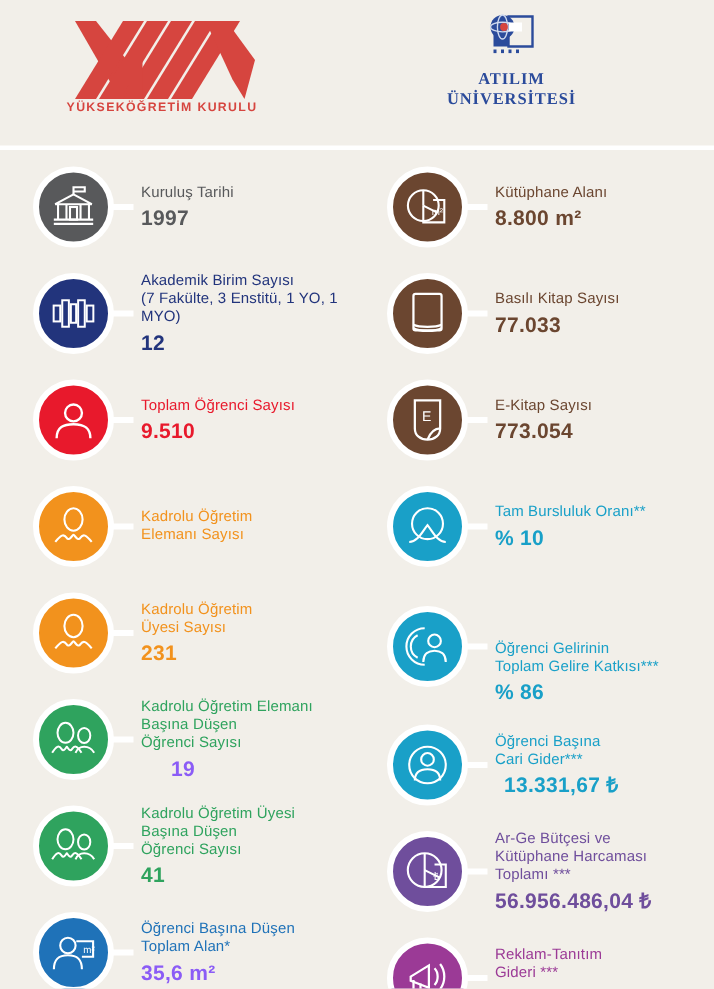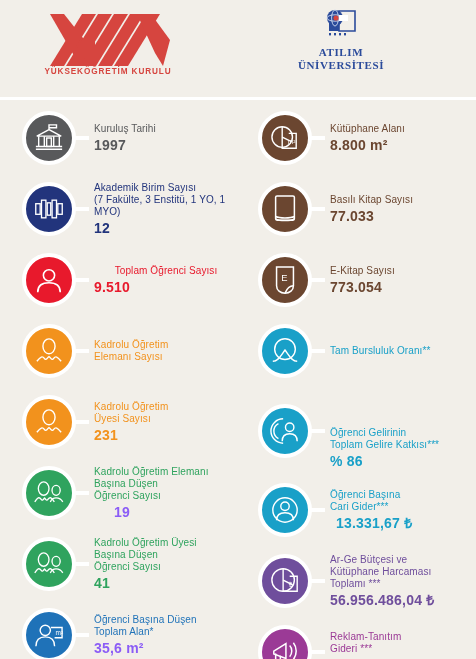--- a/index.html
+++ b/index.html
@@ -249,21 +249,21 @@
                 <svg width="30" height="30" viewBox="0 0 32 32">
                   <g fill="none" stroke="#fff" stroke-width="1.7">
                     <circle cx="16" cy="11" r="6"></circle>
                     <path d="M4 29 C4 21 9 19 16 19 C23 19 28 21 28 29"></path>
                   </g>
                 </svg>
               </span>
             </div>
           </div>
           <div class="stat-text">
-            <div class="stat-label" style="color: rgb(232, 25, 44); text-align: center;">Toplam Öğrenci Sayısı</div>
+            <div class="stat-label" style="color: rgb(232, 25, 44);">Toplam Öğrenci Sayısı</div>
             <div class="stat-value" style="color: rgb(232, 25, 44);">9.510</div>
           </div>
         </div>
         <div class="stat">
           <div class="badge-wrap">
             <span class="connector"></span>
             <div class="badge" style="background: rgb(242, 146, 29);">
               <span>
                 <svg width="30" height="28" viewBox="0 0 32 30">
                   <g fill="none" stroke="#fff" stroke-width="1.5">
@@ -440,20 +440,21 @@
                   <g fill="none" stroke="#fff" stroke-width="1.5">
                     <circle cx="16" cy="14" r="11"></circle>
                     <path d="M3 27 C9 27 12 20 16 15 C20 20 23 27 29 27"></path>
                   </g>
                 </svg>
               </span>
             </div>
           </div>
           <div class="stat-text">
             <div class="stat-label" style="color: rgb(25, 160, 200);">Tam Bursluluk Oranı**</div>
+            <div class="stat-value" style="color: rgb(25, 160, 200);">% 10</div>
           </div>
         </div>
         <div class="stat">
           <div class="badge-wrap">
             <span class="connector"></span>
             <div class="badge" style="background: rgb(25, 160, 200);">
               <span>
                 <svg width="30" height="30" viewBox="0 0 32 32">
                   <g fill="none" stroke="#fff" stroke-width="1.5">
                     <path d="M14 3 A13 13 0 1 0 14 29"></path>

